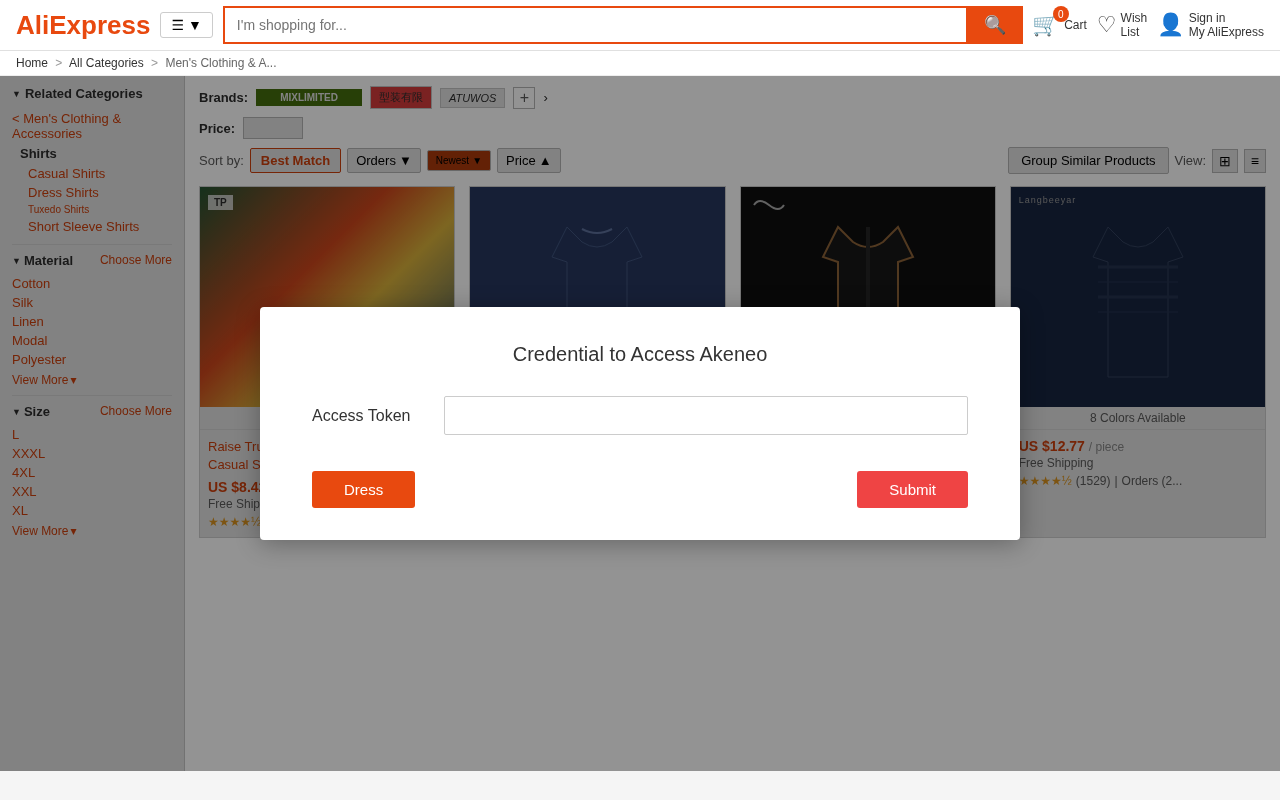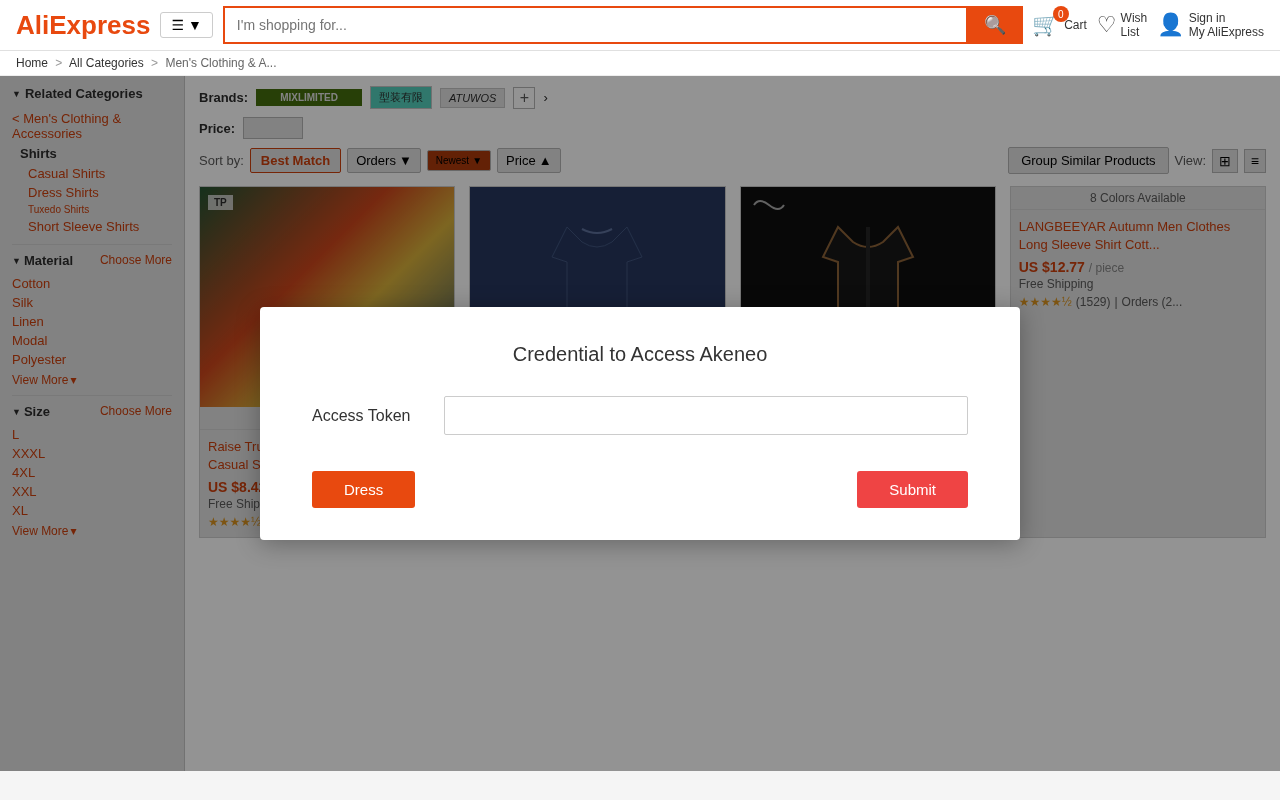--- a/index.html
+++ b/index.html
@@ -90,21 +90,21 @@
       <a style="display:block; color:#e8490f; font-size:13px; padding:2px 0; cursor:pointer;">XL</a>
       <div style="color:#e8490f; font-size:12px; cursor:pointer; margin-top:4px; display:flex; align-items:center; gap:2px;">View More <span>▾</span></div>
     </div>
   </div>
 
   <div style="flex:1; padding:10px 14px; overflow-y:auto; filter:brightness(0.85);">
 
     <div style="display:flex; align-items:center; gap:8px; margin-bottom:8px;">
       <span style="font-weight:bold; font-size:13px;">Brands:</span>
       <div style="background:#4d7c0f; color:#fff; font-size:10px; font-weight:bold; padding:3px 24px; cursor:pointer;">MIXLIMITED</div>
-      <div style="border:1px solid #ddd; padding:3px 8px; font-size:11px; background:#5eead4; cursor:pointer; color:#333;">型装有限</div>
+      <div style="border:1px solid #ddd; padding:3px 8px; font-size:11px; background:#ef4444; cursor:pointer; color:#333;">型装有限</div>
       <div style="border:1px solid #ddd; padding:3px 8px; font-size:11px; background:#fff; cursor:pointer; color:#333; font-style:italic;">ATUWOS</div>
       <div style="border:1px solid #ccc; width:22px; height:22px; display:flex; align-items:center; justify-content:center; cursor:pointer; font-size:16px; color:#666;">+</div>
       <span style="font-size:13px; color:#333;">›</span>
     </div>
 
     <div style="display:flex; align-items:center; gap:8px; margin-bottom:8px;">
       <span style="font-weight:bold; font-size:13px;">Price:</span>
       <input style="width: 60px; border: 1px solid rgb(204, 204, 204); padding: 3px 6px; font-size: 12px;">
     </div>
 
@@ -182,23 +182,32 @@
           <div style="display:flex; align-items:center; gap:4px; font-size:12px; color:#666; margin-top:4px;">
             <span style="color:#f5a623;">★★★★½</span>
             <span>(1689)</span>
             <span>|</span>
             <span>Orders (4790)</span>
           </div>
         </div>
       </div>
 
       <div style="background:#fff; border:1px solid #e8e8e8; cursor:pointer;">
+        <div style="width:100%; height:220px; background:#1a2a4a; display:flex; align-items:center; justify-content:center; position:relative;">
+          <div style="position:absolute; top:8px; left:8px; font-size:9px; color:#aaa; letter-spacing:1px;">Langbeeyar</div>
+          <svg width="120" height="180" viewBox="0 0 120 180">
+            <path d="M30,20 L15,50 L30,55 L30,170 L90,170 L90,55 L105,50 L90,20 L75,35 Q60,45 45,35 Z" fill="#1a2a4a" stroke="#3a4a6a" stroke-width="1"></path>
+            <line x1="20" y1="60" x2="100" y2="60" stroke="#2a3a5a" stroke-width="3"></line>
+            <line x1="20" y1="75" x2="100" y2="75" stroke="#2a3a5a" stroke-width="1"></line>
+            <line x1="20" y1="90" x2="100" y2="90" stroke="#2a3a5a" stroke-width="3"></line>
+            <line x1="20" y1="105" x2="100" y2="105" stroke="#2a3a5a" stroke-width="1"></line>
+          </svg>
+        </div>
         <div style="text-align:center; font-size:12px; color:#666; padding:4px 0; border-bottom:1px solid #f0f0f0;">8 Colors Available</div>
         <div style="padding:8px;">
-          <div style="font-size:13px; color:#e8490f; line-height:1.4; margin-bottom:5px; height:36px; overflow:hidden;">LANGBEEYAR Autumn Men Clothes Long Sleeve Shirt Cott...</div>
           <div style="color:#e8490f; font-size:14px; font-weight:bold;">US $12.77 <span style="font-size:12px; color:#999; font-weight:normal;">/ piece</span></div>
           <div style="font-size:12px; color:#666; margin:2px 0;">Free Shipping</div>
           <div style="display:flex; align-items:center; gap:4px; font-size:12px; color:#666; margin-top:4px;">
             <span style="color:#f5a623;">★★★★½</span>
             <span>(1529)</span>
             <span>|</span>
             <span>Orders (2...</span>
           </div>
         </div>
       </div>

